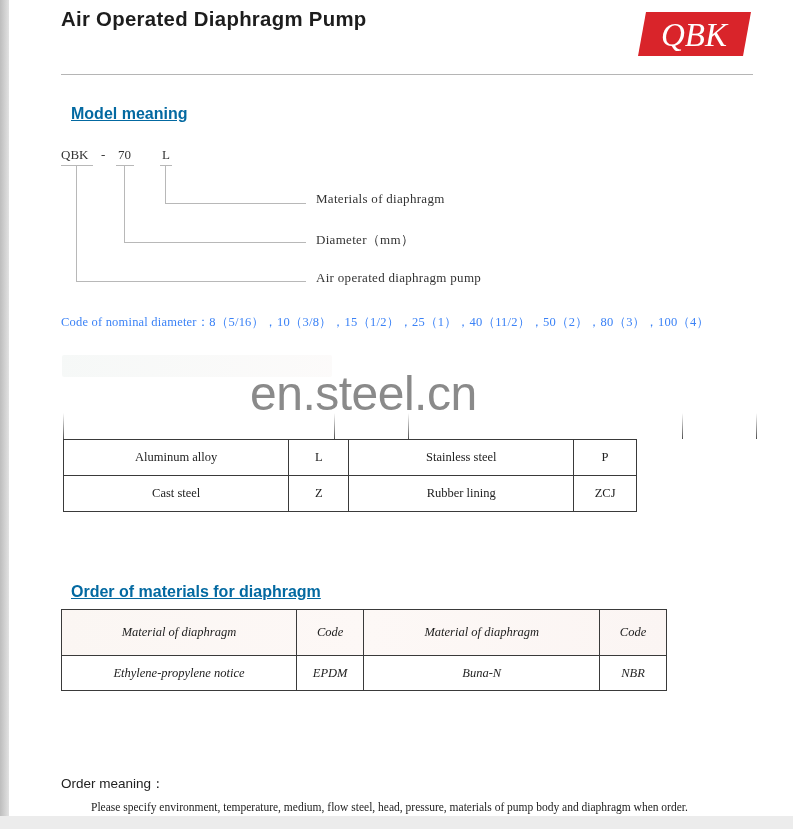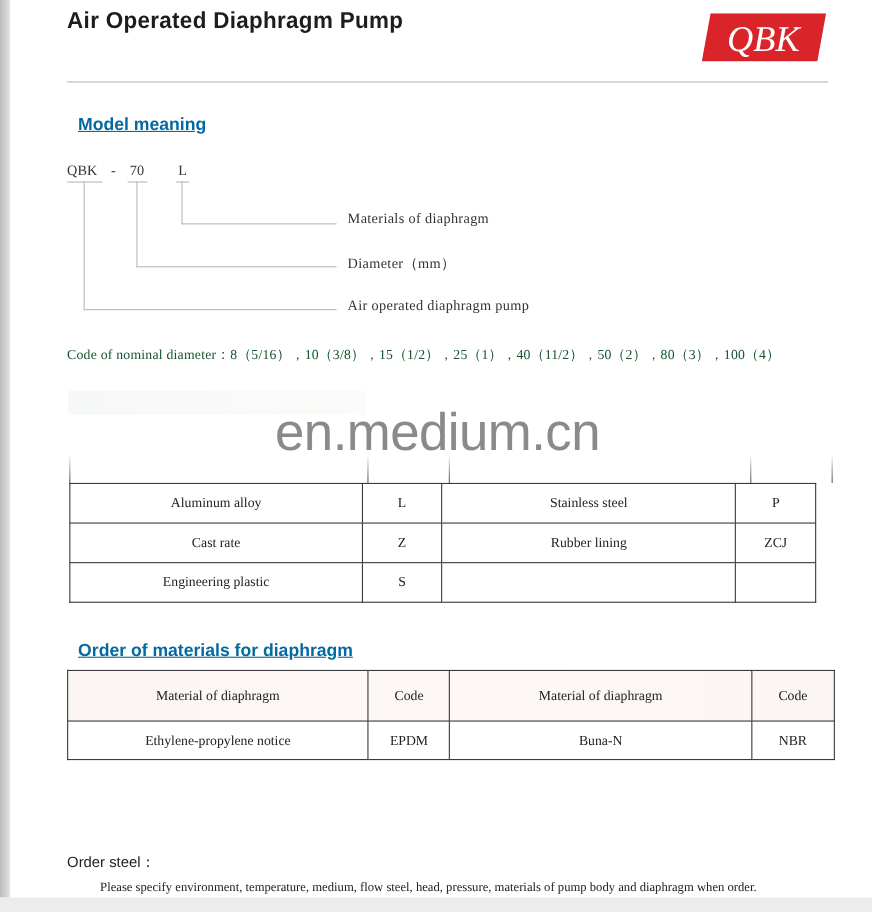--- a/index.html
+++ b/index.html
@@ -37,50 +37,50 @@
     font-size:16px; color:#0369a1;text-decoration:underline;
   }
   .model-code {
     position:absolute; top:147px; font-size:13px; color:#333;
   }
   .line { position:absolute; background:#b8b8b8; }
   .legend-label {
     position:absolute; left:316px; font-size:13px; color:#333; letter-spacing:0.3px;
   }
   .nominal {
-    position:absolute; left:61px; top:314px; font-size:12.5px; color:#14532d;
+    position:absolute; left:61px; top:314px; font-size:12.5px; color:#3b82f6;
     letter-spacing:0.2px; white-space:nowrap;
   }
   .faded-heading {
     position:absolute; left:62px; top:355px; width:270px; height:22px;
     background:linear-gradient(90deg,rgba(235,240,238,0.45),rgba(245,240,238,0.3));
     border-radius:2px;
   }
   .watermark {
     position:absolute; left:250px; top:366px;
     font-family:"Liberation Sans", sans-serif; font-size:48px;
     color:#8a8a8a; letter-spacing:-0.5px;
   }
   table.spec {
     position:absolute; border-collapse:collapse;
     font-family:"Liberation Serif", serif; font-size:12.5px; color:#222;
   }
   table.spec td {
     border:1px solid #3a3a3a; text-align:center; padding:0;
   }
-  #body-table { left:63px; top:439px; width:679px; }
+  #body-table { left:63px; top:439px; width:574px; }
   #body-table tr { height:36px; }
   .ghost-head {
     position:absolute; left:63px; top:413px; width:694px; height:26px;
   }
   .ghost-tick {
     position:absolute; top:0; width:1px; height:26px;
     background:linear-gradient(to bottom, rgba(60,60,60,0), rgba(60,60,60,0.9));
   }
-  #dia-table { left:61px; top:609px; width:698px; }
+  #dia-table { left:61px; top:609px; width:606px;font-style:italic; }
   #dia-table tr.head { height:46px; background:linear-gradient(90deg,#fbf6f3,#fdf8f6 50%,#fbf5f3); }
   #dia-table tr.row { height:35px; }
   .order-label {
     position:absolute; left:61px; top:775px;
     font-family:"Liberation Sans", sans-serif; font-size:13.5px; color:#222;
   }
   .order-text {
     position:absolute; left:91px; top:801px; font-size:11.5px; color:#222;
     white-space:nowrap;
   }
@@ -119,21 +119,21 @@
 <div class="line" style="left:76px; top:165px; width:1px; height:117px;"></div>
 <div class="line" style="left:76px; top:281px; width:230px; height:1px;"></div>
 
 <div class="legend-label" style="top:191px;">Materials of diaphragm</div>
 <div class="legend-label" style="top:231px;">Diameter（mm）</div>
 <div class="legend-label" style="top:270px;">Air operated diaphragm pump</div>
 
 <div class="nominal">Code of nominal diameter：8（5/16），10（3/8），15（1/2），25（1），40（11/2），50（2），80（3），100（4）</div>
 
 <div class="faded-heading"></div>
-<div class="watermark">en.medium.cn</div>
+<div class="watermark">en.steel.cn</div>
 
 <div class="ghost-head">
   <div class="ghost-tick" style="left:0;"></div>
   <div class="ghost-tick" style="left:271px;"></div>
   <div class="ghost-tick" style="left:345px;"></div>
   <div class="ghost-tick" style="left:619px;"></div>
   <div class="ghost-tick" style="left:693px;"></div>
 </div>
 
 <table class="spec" id="body-table">
@@ -144,30 +144,24 @@
       <col style="width:74px">
   </colgroup>
   <tbody>
       <tr>
     <td>Aluminum alloy</td>
     <td>L</td>
     <td>Stainless steel</td>
     <td>P</td>
   </tr>
   <tr>
-    <td>Cast rate</td>
+    <td>Cast steel</td>
     <td>Z</td>
     <td>Rubber lining</td>
     <td>ZCJ</td>
-  </tr>
-  <tr>
-    <td>Engineering plastic</td>
-    <td>S</td>
-    <td></td>
-    <td></td>
   </tr>
 </tbody>
   </table>
 
 <div class="section-heading" style="top:583px;">Order of materials for diaphragm</div>
 
 <table class="spec" id="dia-table">
   <colgroup>
     <col style="width:272px">
       <col style="width:74px">
@@ -183,16 +177,16 @@
   </tr>
   <tr class="row">
     <td>Ethylene-propylene notice</td>
     <td>EPDM</td>
     <td>Buna-N</td>
     <td>NBR</td>
   </tr>
 </tbody>
   </table>
 
-<div class="order-label">Order steel：</div>
+<div class="order-label">Order meaning：</div>
 <div class="order-text">Please specify environment, temperature, medium, flow steel, head, pressure, materials of pump body and diaphragm when order.</div>
 
 <div class="bottom-bar"></div>
 
 </body></html>

